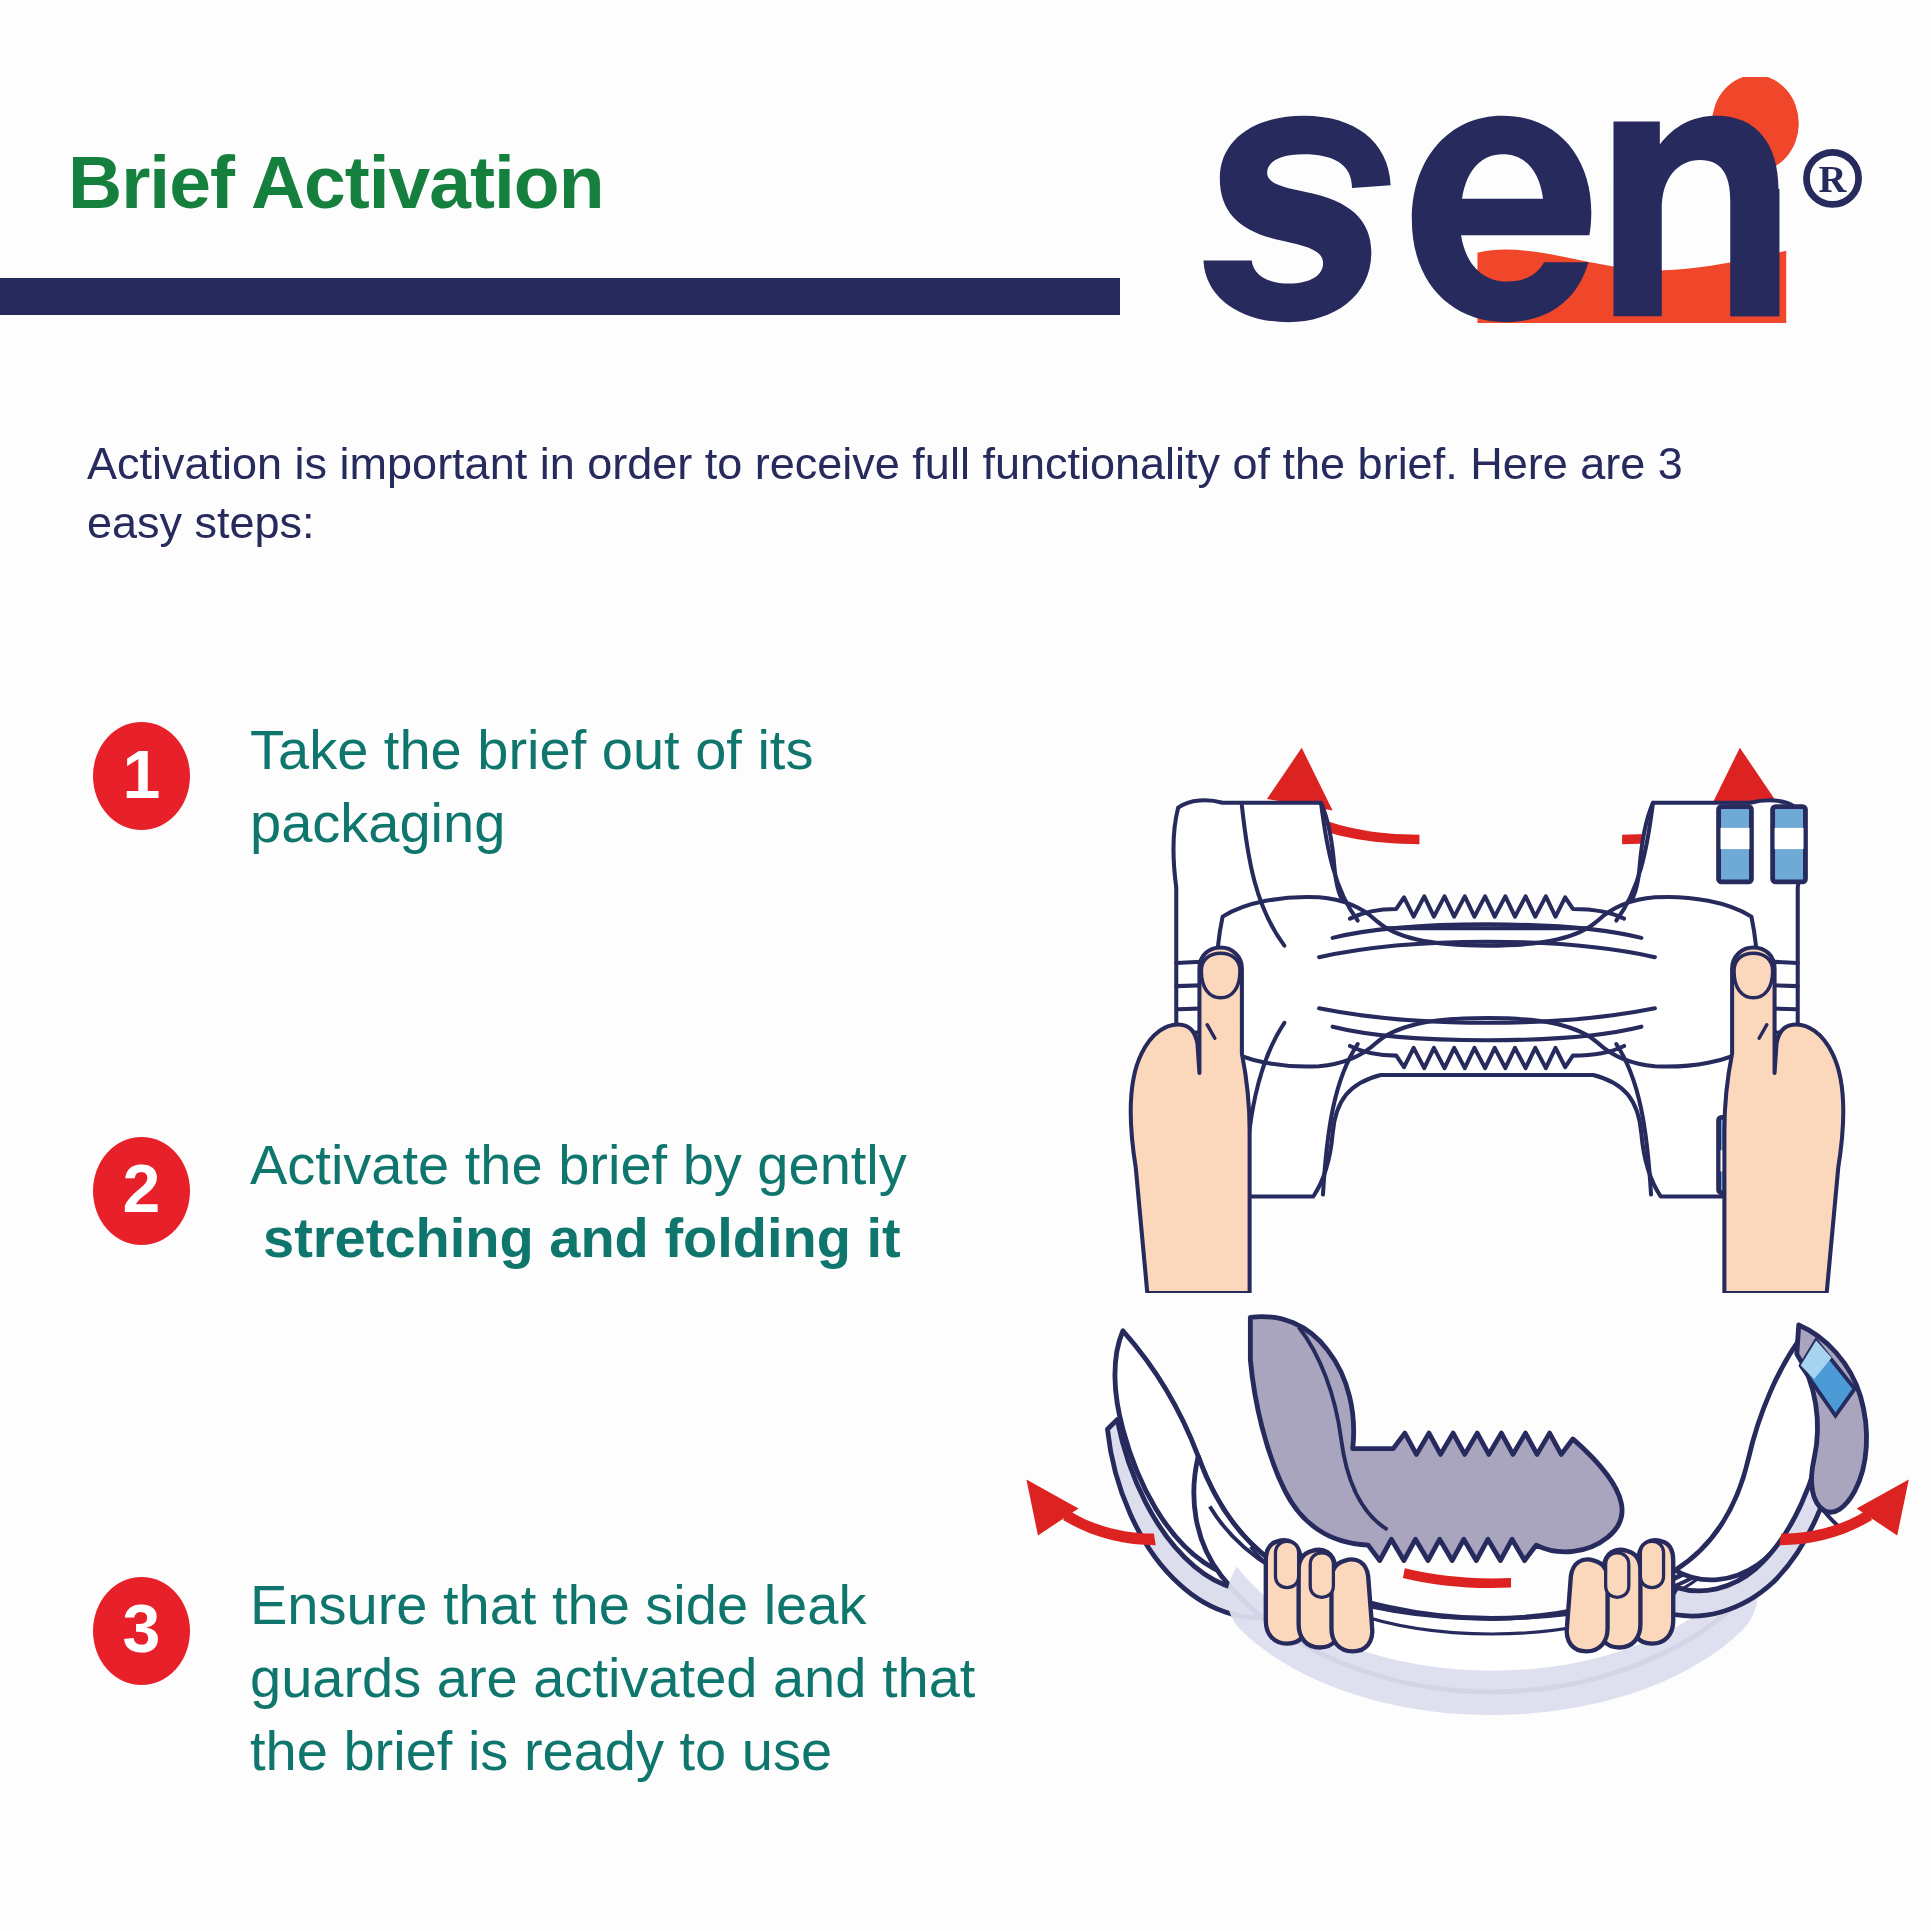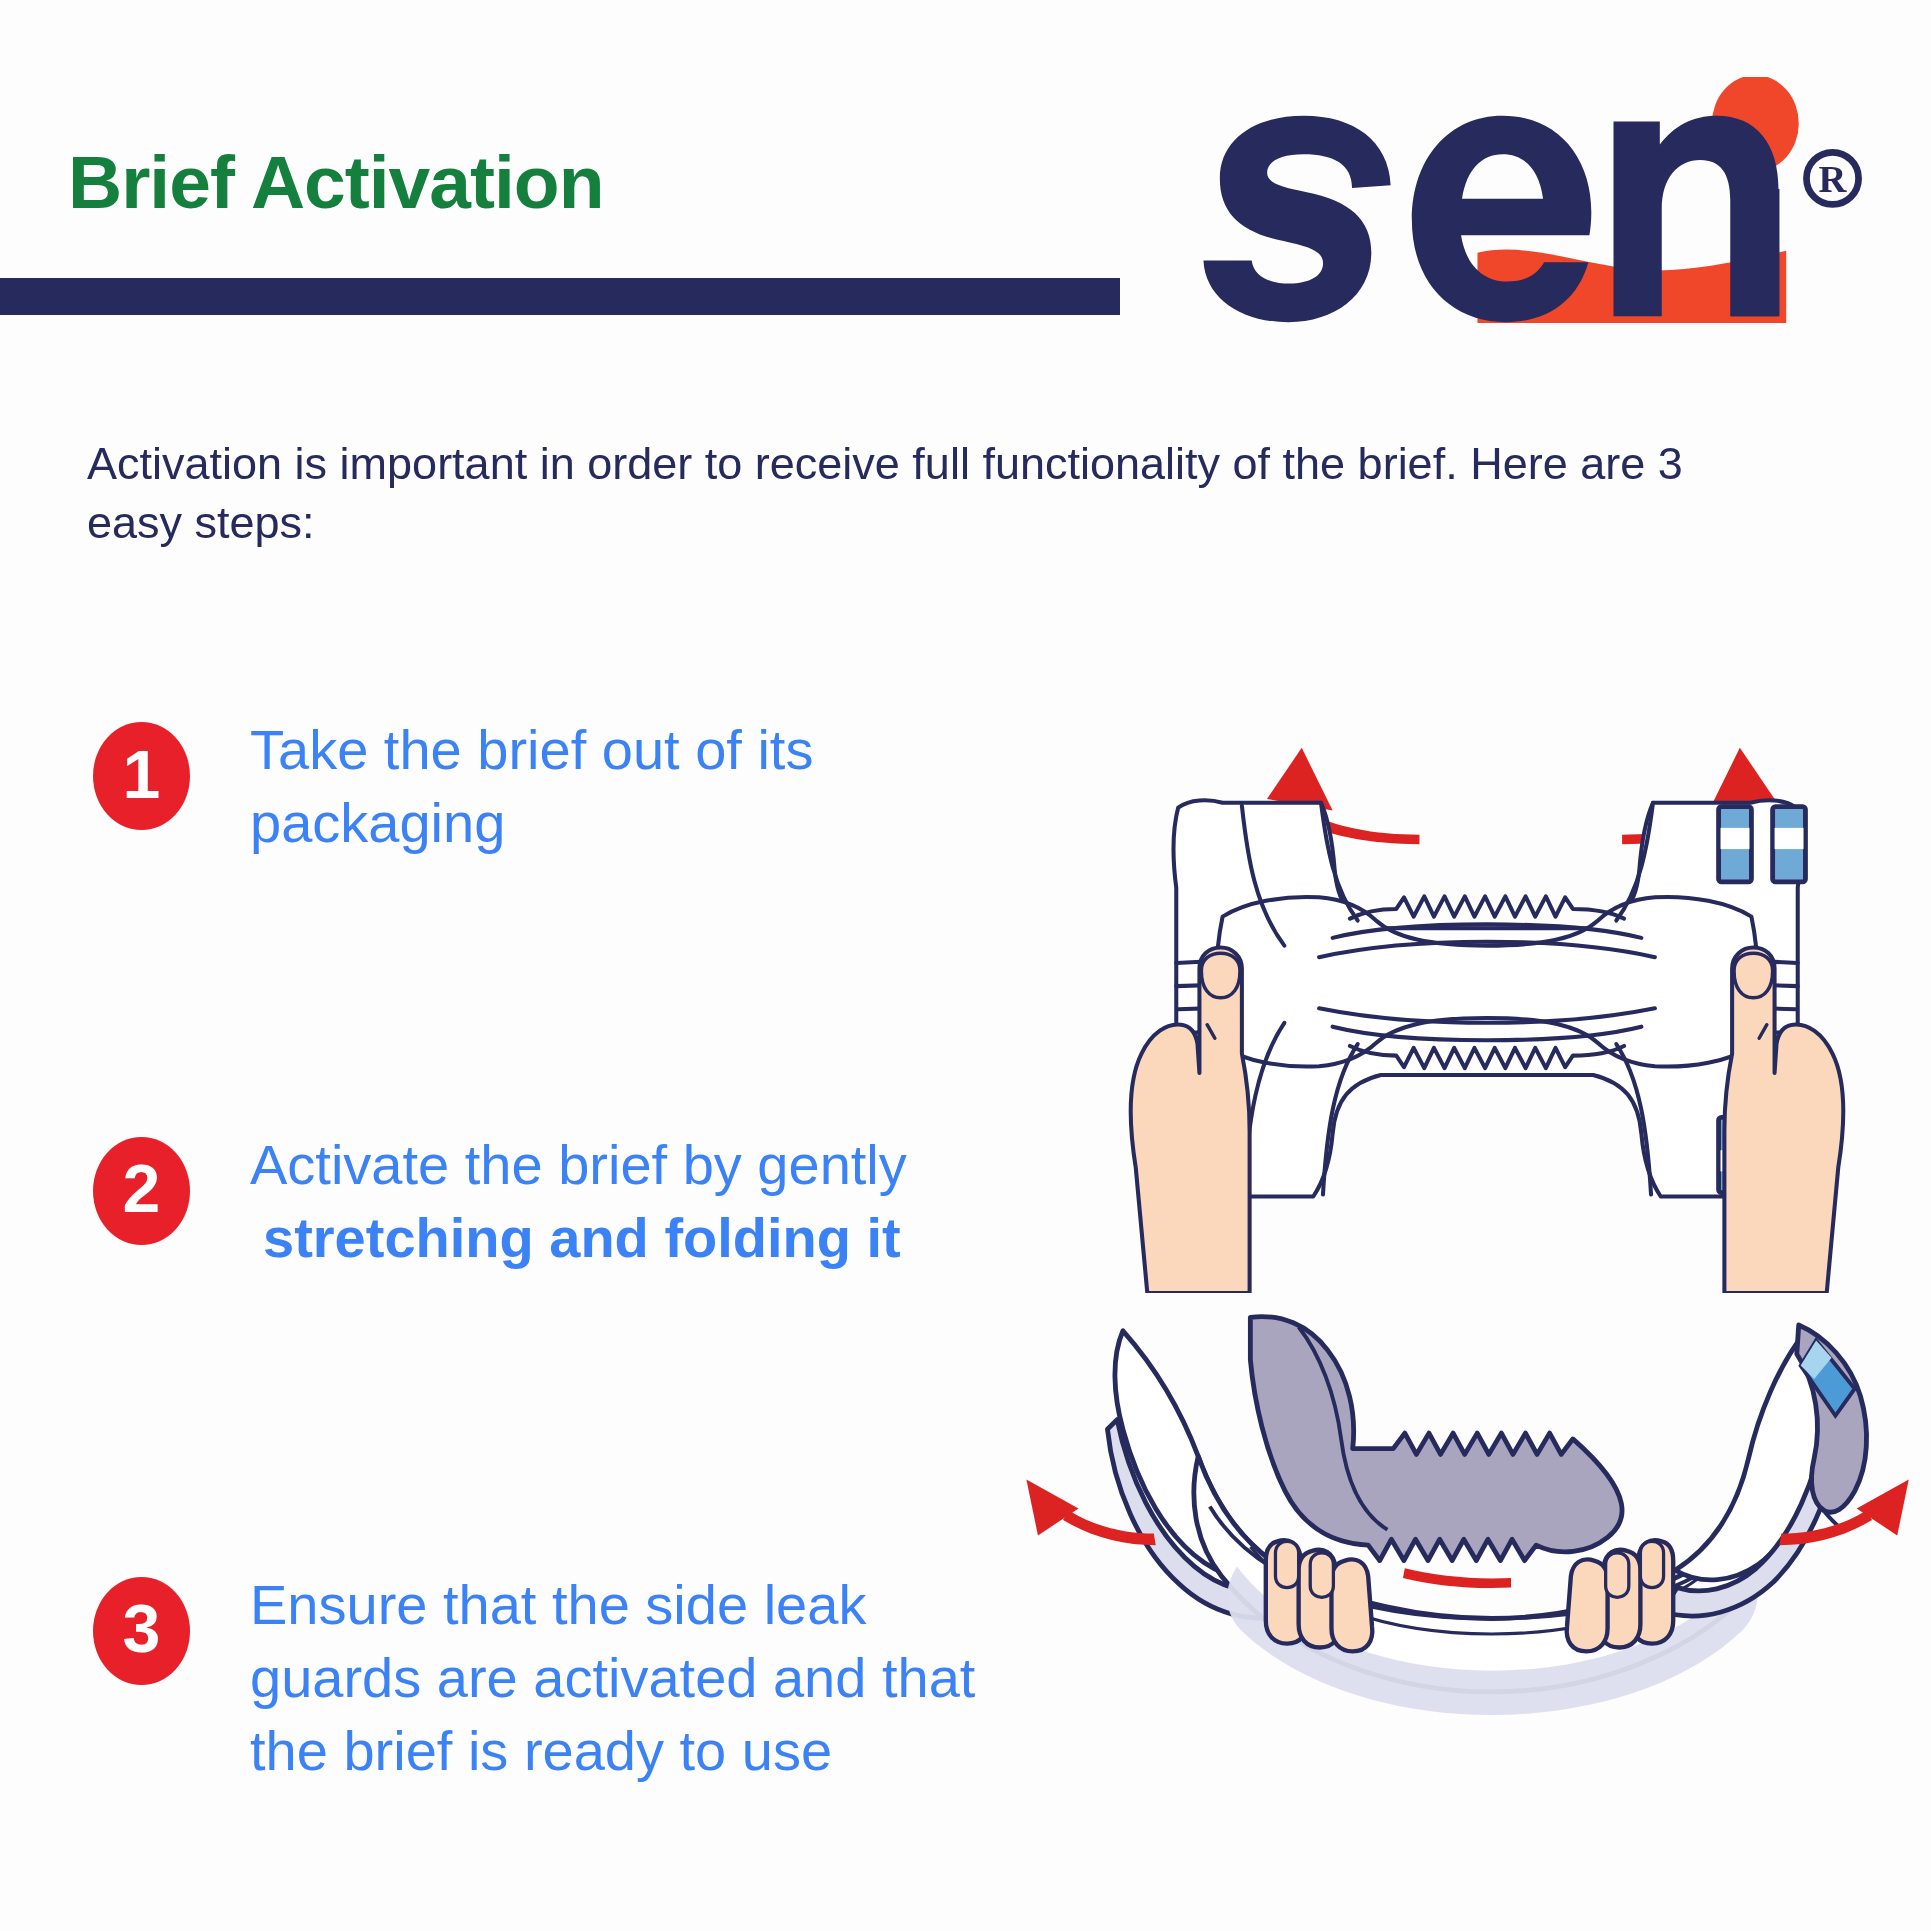--- a/index.html
+++ b/index.html
@@ -108,21 +108,21 @@
     align-items: center;
     justify-content: center;
     line-height: 1;
     box-sizing: border-box;
     padding-bottom: 4.8px;
   }
   .step-text {
     margin-left: 60px;
     font-size: 56px;
     line-height: 1.3;
-    color: #3b82f6;
+    color: #0f766e;
     max-width: 734px;
   }
   .step-text b { font-weight: 700; margin-left: 13px; }
 
   
   .illus-1 {
     position: absolute;
     left: 1043px;
     top: 714px;
     width: 888px;

